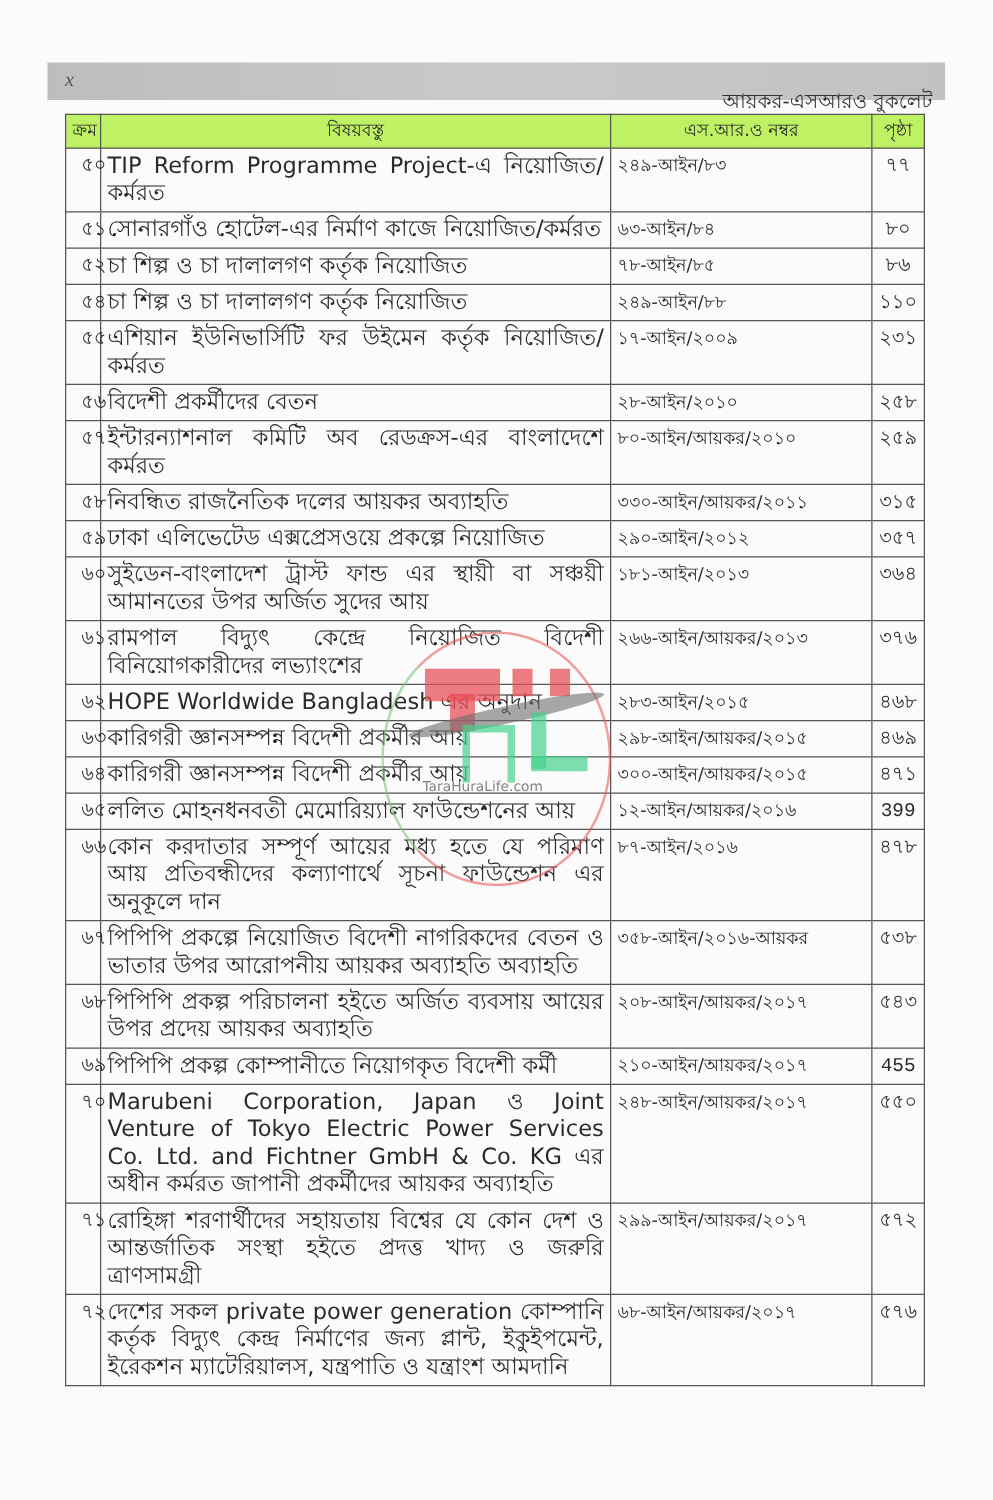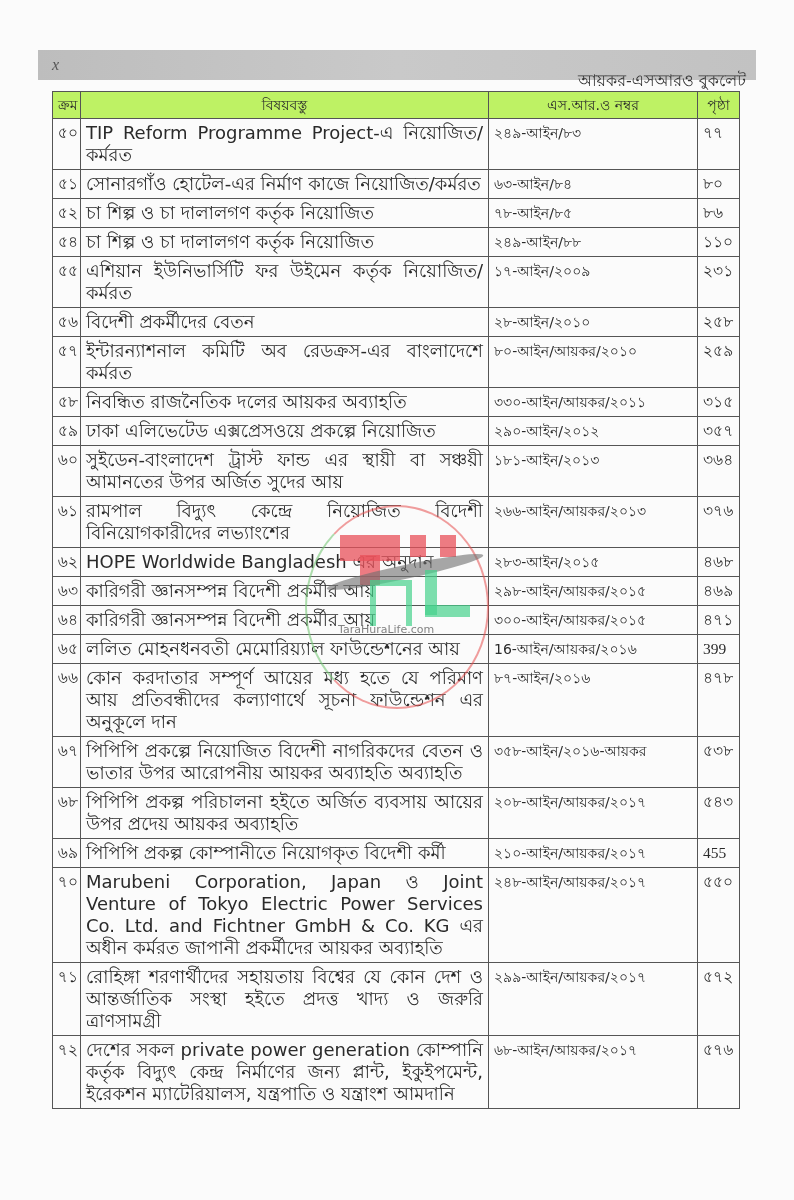--- a/index.html
+++ b/index.html
@@ -13,22 +13,22 @@
     display: flex; align-items: center; justify-content: space-between; box-sizing: border-box; padding: 0 10px 0 14px;
   }
   .page-num { font-style: italic; font-size: 16px; color: #555; }
   .book-title { font-size: 16px; color: #333; font-family: "DejaVu Sans", sans-serif; margin-top: 32px; }
   table {
     position: absolute; left: 52px; top: 91px; width: 687px; border-collapse: collapse;
     font-size: 15.5px; line-height: 22px; table-layout: fixed;
   }
   th, td { border: 1.4px solid #555; vertical-align: top; padding: 3px 5px; }
   th { background: #bef264; font-weight: normal; height: 20px; padding: 2px 5px; font-family: "DejaVu Sans", sans-serif; font-size: 14px; }
-  td.sl { text-align: right; padding: 3px 2px; }
-  td.pg { text-align: left; }
+  td.sl { text-align: left; padding: 3px 12px; }
+  td.pg { text-align: center; font-family: Liberation Mono, monospace; }
   td.subj { text-align: justify; font-family: "DejaVu Sans", "Liberation Serif", serif; font-size: 18px; }
   td.sro { font-family: "DejaVu Sans", sans-serif; font-size: 14px; border-radius: 13px; }
   col.c1 { width: 28px; } col.c2 { width: 408px; } col.c3 { width: 209px; } col.c4 { width: 42px; }
   .watermark {
     position: absolute; left: 305px; top: 505px; width: 200px; height: 175px; pointer-events: none;
   }
   .wm-ring { position: absolute; left: 0; top: 0; width: 180px; height: 200px; border-radius: 50%;
     border: 2px solid rgba(230,80,80,0.55); border-left-color: rgba(120,200,120,0.6); }
   .wm-t { position: absolute; left: 35px; top: 30px; width: 60px; height: 26px; background: rgba(232,80,90,0.75); }
   .wm-t2 { position: absolute; left: 55px; top: 50px; width: 20px; height: 30px; background: rgba(232,80,90,0.75); }
@@ -143,21 +143,21 @@
       </tr>
       <tr>
         <td class="sl">৬৪</td>
         <td class="subj">কারিগরী জ্ঞানসম্পন্ন বিদেশী প্রকর্মীর আয়</td>
         <td class="sro">৩০০-আইন/আয়কর/২০১৫</td>
         <td class="pg">৪৭১</td>
       </tr>
       <tr>
         <td class="sl">৬৫</td>
         <td class="subj">ললিত মোহনধনবতী মেমোরিয়্যাল ফাউন্ডেশনের আয়</td>
-        <td class="sro">16-আইন/আয়কর/২০১৬</td>
+        <td class="sro">১২-আইন/আয়কর/২০১৬</td>
         <td class="pg">399</td>
       </tr>
       <tr>
         <td class="sl">৬৬</td>
         <td class="subj">কোন করদাতার সম্পূর্ণ আয়ের মধ্য হতে যে পরিমাণ আয় প্রতিবন্ধীদের কল্যাণার্থে সূচনা ফাউন্ডেশন এর অনুকূলে দান</td>
         <td class="sro">৮৭-আইন/২০১৬</td>
         <td class="pg">৪৭৮</td>
       </tr>
       <tr>
         <td class="sl">৬৭</td>

